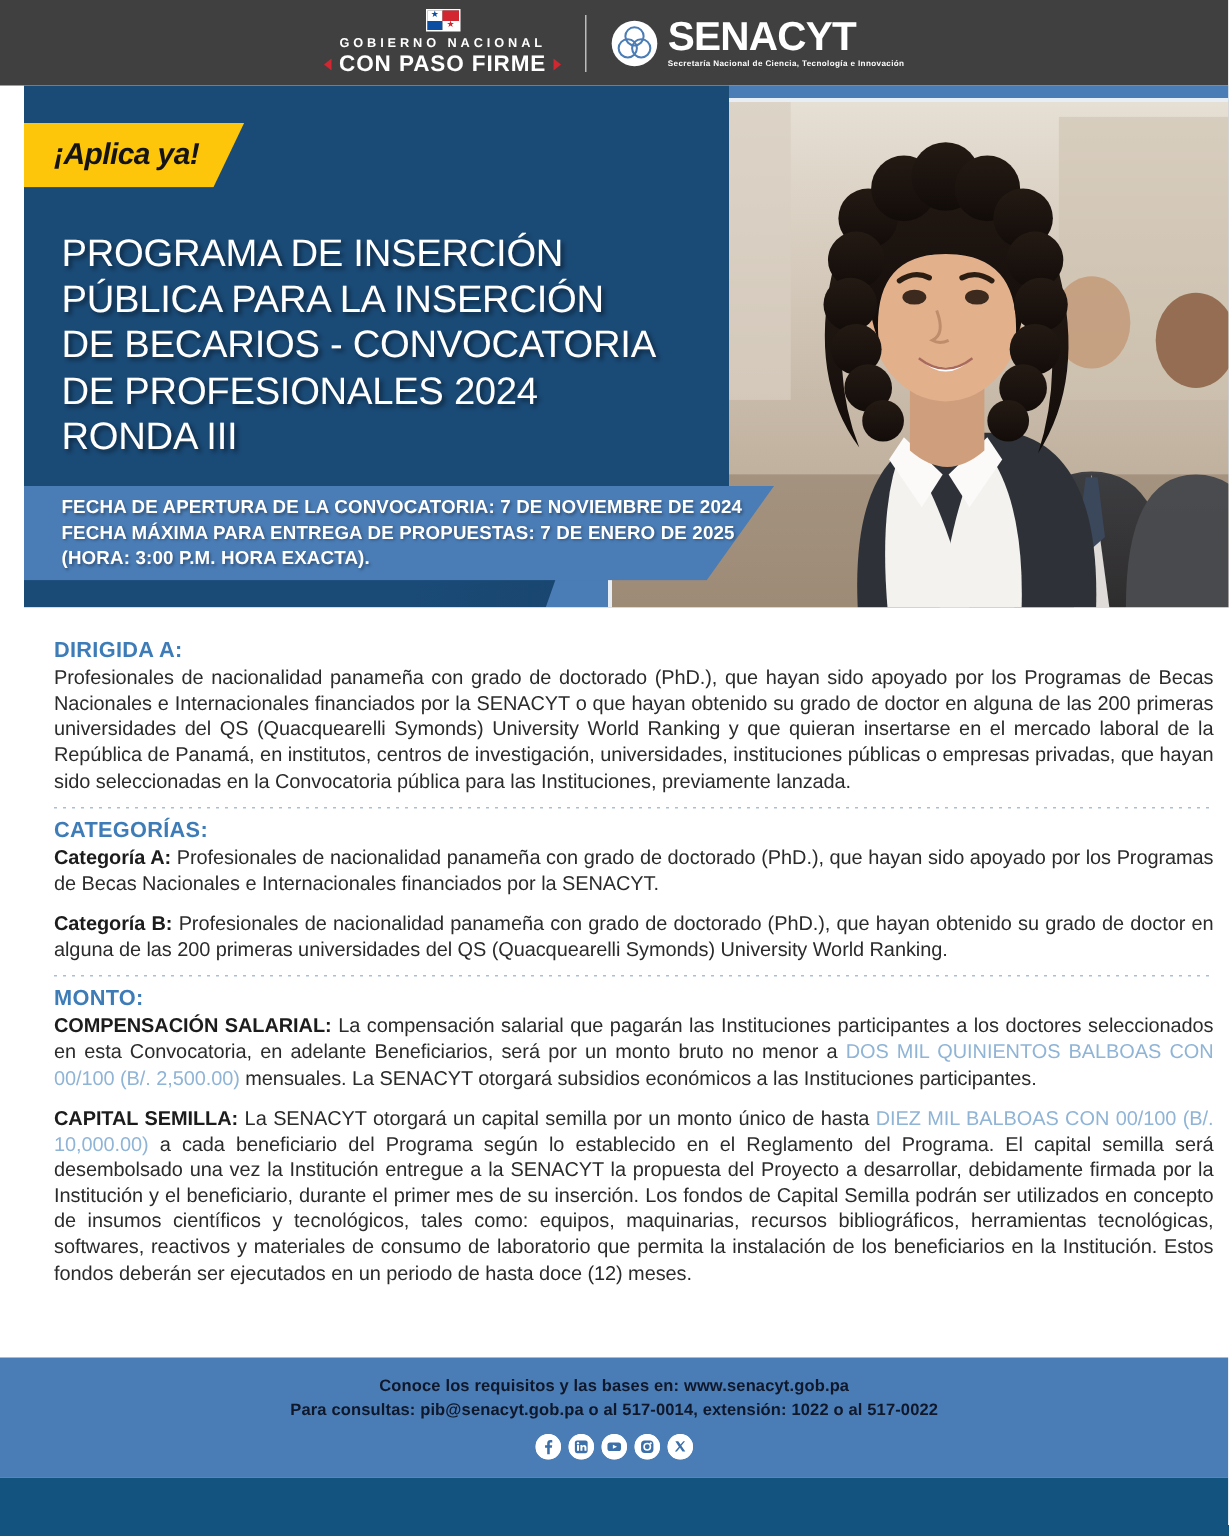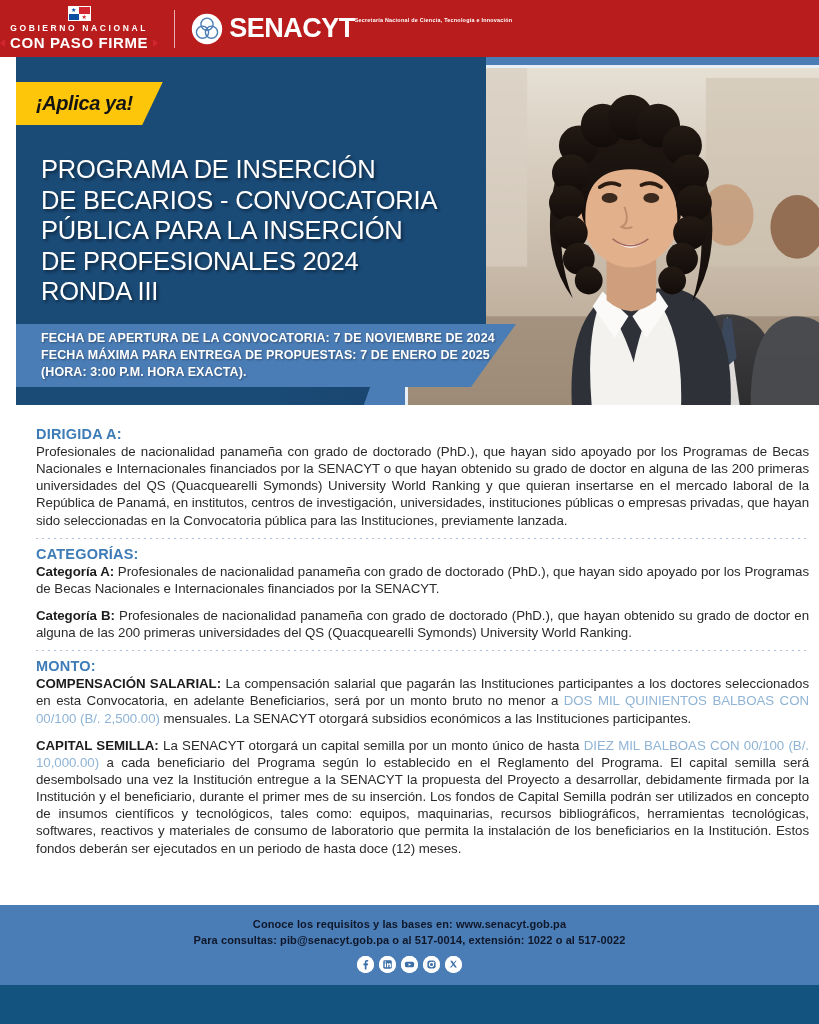--- a/index.html
+++ b/index.html
@@ -14,22 +14,22 @@
     position: relative;
     width: 819px; height: 1024px;
     background: #ffffff;
     overflow: hidden;
   }
 
   
   .topbar {
     position: absolute; left: 0; top: 0;
     width: 819px; height: 57px;
-    background: #b91c1c;
-    display: flex; align-items: center; 
+    background: #404040;
+    display: flex; align-items: center; justify-content: center;
   }
   .logo-row { display: flex; align-items: center; gap: 16px; }
 
   .gov-logo { display: flex; flex-direction: column; align-items: center; }
   .pa-flag {
     width: 23px; height: 15px;
     display: grid;
     grid-template-columns: 1fr 1fr;
     grid-template-rows: 1fr 1fr;
     margin-bottom: 2px;
@@ -63,21 +63,21 @@
     border-top: 4px solid transparent;
     border-bottom: 4px solid transparent;
   }
   .gov-arrow.left  { border-right: 5px solid #d22630; }
   .gov-arrow.right { border-left: 5px solid #d22630; }
 
   .logo-divider { width: 1px; height: 38px; background: rgba(255,255,255,.65); }
 
   .senacyt-logo { display: flex; align-items: center; gap: 6px; }
   .sen-mark { width: 32px; height: 32px; flex: 0 0 32px; }
-  .sen-text { display: flex; flex-direction: row; }
+  .sen-text { display: flex; flex-direction: column; }
   .sen-name {
     color: #ffffff; font-size: 27px; font-weight: 700;
     letter-spacing: -0.5px; line-height: 1; white-space: nowrap;
   }
   .sen-sub {
     color: #ffffff; font-size: 5.4px; font-weight: 700;
     letter-spacing: .25px; margin-top: 2px; white-space: nowrap;
   }
 
   
@@ -320,22 +320,22 @@
 
     <div class="hero-panel"></div>
     <div class="hero-panel-2"></div>
 
     <div class="aplica">
       <span>¡Aplica ya!</span>
     </div>
 
     <div class="hero-title">
       <div>PROGRAMA DE INSERCIÓN</div>
+      <div>PÚBLICA PARA LA INSERCIÓN</div>
       <div>DE BECARIOS - CONVOCATORIA</div>
-      <div>PÚBLICA PARA LA INSERCIÓN</div>
       <div>DE PROFESIONALES 2024</div>
       <div>RONDA III</div>
     </div>
 
     <div class="hero-dates">
       <div class="hero-dates-inner">
         <div>FECHA DE APERTURA DE LA CONVOCATORIA: 7 DE NOVIEMBRE DE 2024</div>
         <div>FECHA MÁXIMA PARA ENTREGA DE PROPUESTAS: 7 DE ENERO DE 2025</div>
         <div>(HORA: 3:00 P.M. HORA EXACTA).</div>
       </div>

